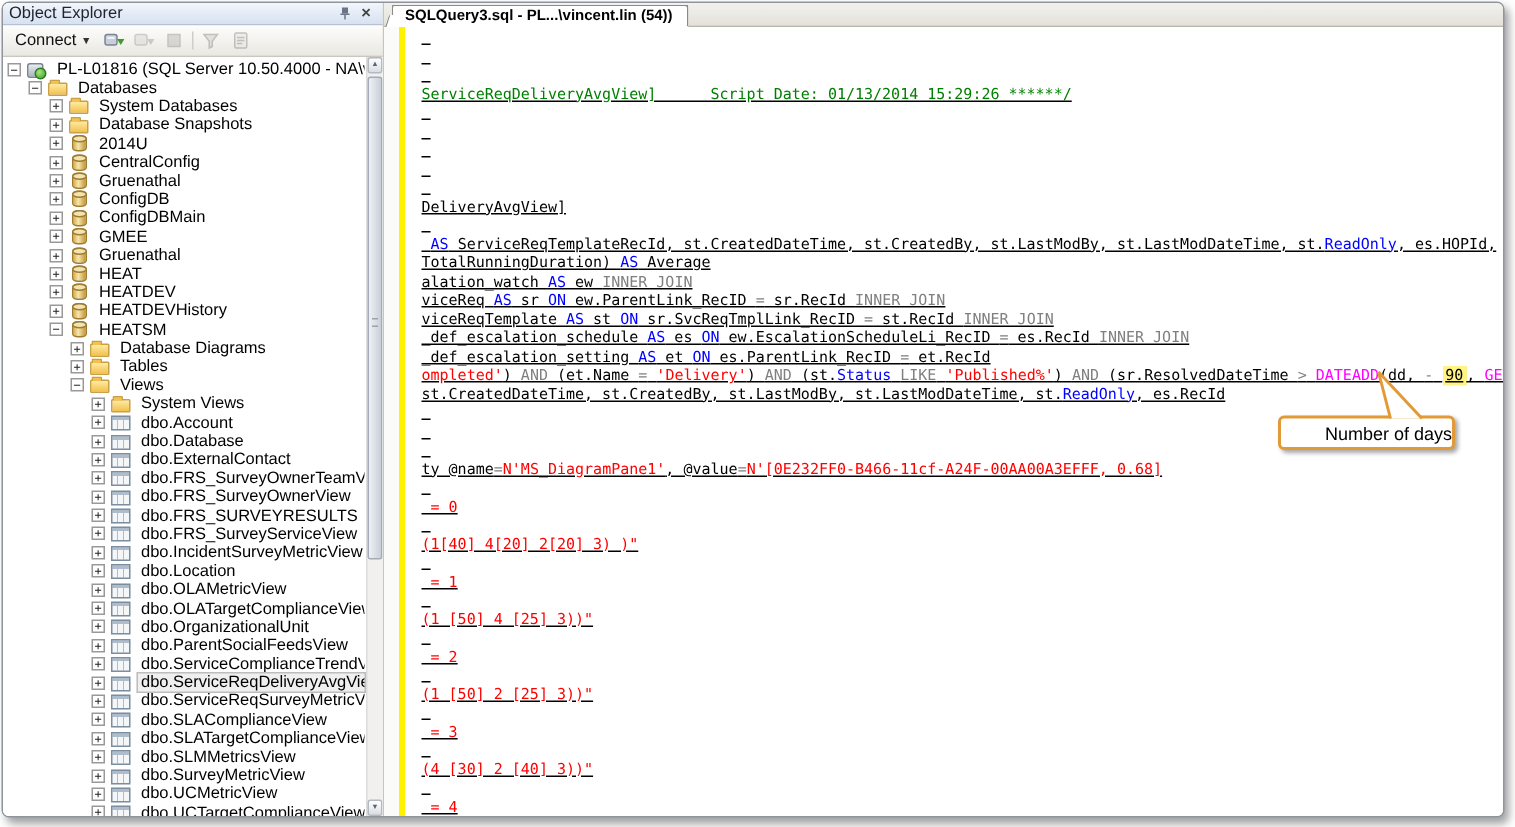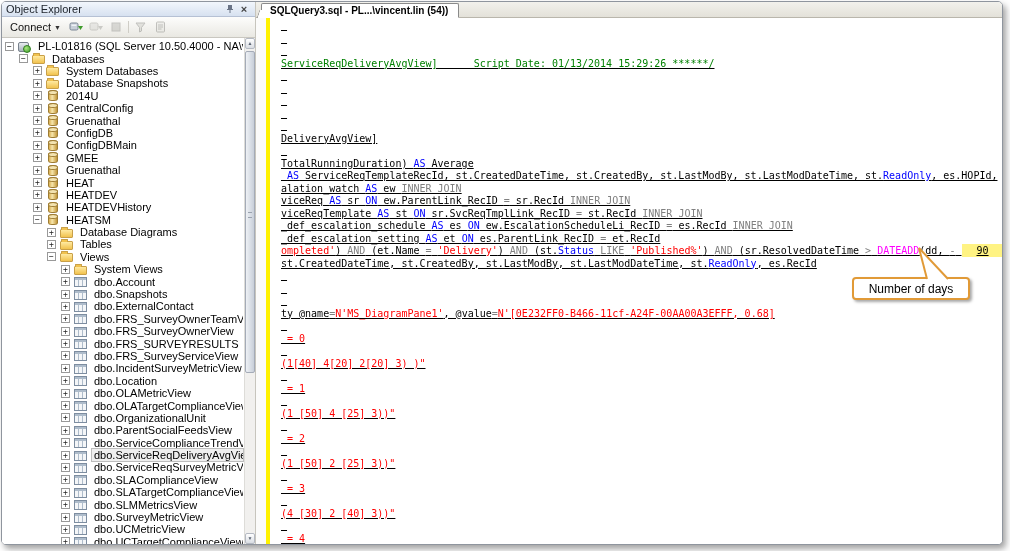--- a/index.html
+++ b/index.html
@@ -86,26 +86,26 @@
                  border-radius:1px 0 0 0; }
 
   .ed-area { position:relative; flex:1; background:#fff; display:flex; overflow:hidden;text-decoration:underline; }
   .ed-margin { width:10px; flex:none; background:#fbfbfa; }
   .change-bar { width:4px; flex:none; }
   .code { flex:1; padding:2px 0 0 11px; overflow:hidden;
           font:10px/12.5px "DejaVu Sans Mono",monospace; }
   .code-line { height:12.5px; white-space:pre; }
   .tok-b { color:#000000; } .tok-k { color:#0000ff; } .tok-g { color:#808080; }
   .tok-r { color:#ff0000; } .tok-m { color:#ff00ff; } .tok-c { color:#008000; }
-  .tok-h { color:#000000; background:#fff383; padding:1px 15px; }
+  .tok-h { color:#000000; background:#fff383; padding:1px 2px; }
 
   .callout { position:absolute; left:596px; top:259px; width:118px; height:23px;
              background:#fff; border:2px solid #e19a37; border-radius:4px;
              box-shadow:2px 2px 3px rgba(0,0,0,.35); display:flex; align-items:center;
-             justify-content:center; font-size:12px; color:#000; z-index:5; }
+             justify-content:flex-end; font-size:12px; color:#000; z-index:5; }
   .callout-ptr { position:absolute; left:640px; top:229px; width:80px; height:34px; z-index:6; }
 </style>
 </head>
 <body>
 
 <div class="window">
 
   <div class="oe-panel">
     <div class="oe-header">
       <span class="title">Object Explorer</span>
@@ -254,21 +254,21 @@
             <span class="lbl">System Views</span>
           </div>
           <div class="tree-row" style="padding-left: 59px;">
             <span class="exp">+</span>
             <span class="ico ico-view"></span>
             <span class="lbl">dbo.Account</span>
           </div>
           <div class="tree-row" style="padding-left: 59px;">
             <span class="exp">+</span>
             <span class="ico ico-view"></span>
-            <span class="lbl">dbo.Snapshots</span>
+            <span class="lbl">dbo.Database</span>
           </div>
           <div class="tree-row" style="padding-left: 59px;">
             <span class="exp">+</span>
             <span class="ico ico-view"></span>
             <span class="lbl">dbo.ExternalContact</span>
           </div>
           <div class="tree-row" style="padding-left: 59px;">
             <span class="exp">+</span>
             <span class="ico ico-view"></span>
             <span class="lbl">dbo.FRS_SurveyOwnerTeamView</span>
@@ -384,22 +384,22 @@
           <div class="code-line">&nbsp;</div>
           <div class="code-line">&nbsp;</div>
           <div class="code-line"><span class="tok-c">ServiceReqDeliveryAvgView]      Script Date: 01/13/2014 15:29:26 ******/</span></div>
           <div class="code-line">&nbsp;</div>
           <div class="code-line">&nbsp;</div>
           <div class="code-line">&nbsp;</div>
           <div class="code-line">&nbsp;</div>
           <div class="code-line">&nbsp;</div>
           <div class="code-line"><span class="tok-b">DeliveryAvgView]</span></div>
           <div class="code-line">&nbsp;</div>
+          <div class="code-line"><span class="tok-b"> </span><span class="tok-k">AS</span><span class="tok-b"> ServiceReqTemplateRecId, st.CreatedDateTime, st.CreatedBy, st.LastModBy, st.LastModDateTime, st.</span><span class="tok-k">ReadOnly</span><span class="tok-b">, es.HOPId,</span></div>
           <div class="code-line"><span class="tok-b">TotalRunningDuration) </span><span class="tok-k">AS</span><span class="tok-b"> Average</span></div>
-          <div class="code-line"><span class="tok-b"> </span><span class="tok-k">AS</span><span class="tok-b"> ServiceReqTemplateRecId, st.CreatedDateTime, st.CreatedBy, st.LastModBy, st.LastModDateTime, st.</span><span class="tok-k">ReadOnly</span><span class="tok-b">, es.HOPId,</span></div>
           <div class="code-line"><span class="tok-b">alation_watch </span><span class="tok-k">AS</span><span class="tok-b"> ew </span><span class="tok-g">INNER JOIN</span></div>
           <div class="code-line"><span class="tok-b">viceReq </span><span class="tok-k">AS</span><span class="tok-b"> sr </span><span class="tok-k">ON</span><span class="tok-b"> ew.ParentLink_RecID </span><span class="tok-g">=</span><span class="tok-b"> sr.RecId </span><span class="tok-g">INNER JOIN</span></div>
           <div class="code-line"><span class="tok-b">viceReqTemplate </span><span class="tok-k">AS</span><span class="tok-b"> st </span><span class="tok-k">ON</span><span class="tok-b"> sr.SvcReqTmplLink_RecID </span><span class="tok-g">=</span><span class="tok-b"> st.RecId </span><span class="tok-g">INNER JOIN</span></div>
           <div class="code-line"><span class="tok-b">_def_escalation_schedule </span><span class="tok-k">AS</span><span class="tok-b"> es </span><span class="tok-k">ON</span><span class="tok-b"> ew.EscalationScheduleLi_RecID </span><span class="tok-g">=</span><span class="tok-b"> es.RecId </span><span class="tok-g">INNER JOIN</span></div>
           <div class="code-line"><span class="tok-b">_def_escalation_setting </span><span class="tok-k">AS</span><span class="tok-b"> et </span><span class="tok-k">ON</span><span class="tok-b"> es.ParentLink_RecID </span><span class="tok-g">=</span><span class="tok-b"> et.RecId</span></div>
           <div class="code-line"><span class="tok-r">ompleted'</span><span class="tok-b">) </span><span class="tok-g">AND</span><span class="tok-b"> (et.Name </span><span class="tok-g">=</span><span class="tok-b"> </span><span class="tok-r">'Delivery'</span><span class="tok-b">) </span><span class="tok-g">AND</span><span class="tok-b"> (st.</span><span class="tok-k">Status</span><span class="tok-b"> </span><span class="tok-g">LIKE</span><span class="tok-b"> </span><span class="tok-r">'Published%'</span><span class="tok-b">) </span><span class="tok-g">AND</span><span class="tok-b"> (sr.ResolvedDateTime </span><span class="tok-g">&gt;</span><span class="tok-b"> </span><span class="tok-m">DATEADD</span><span class="tok-b">(dd, </span><span class="tok-g">-</span><span class="tok-b"> </span><span class="tok-h" style="background: rgb(255, 243, 131);">90</span><span class="tok-b">, </span><span class="tok-m">GETDATE</span></div>
           <div class="code-line"><span class="tok-b">st.CreatedDateTime, st.CreatedBy, st.LastModBy, st.LastModDateTime, st.</span><span class="tok-k">ReadOnly</span><span class="tok-b">, es.RecId</span></div>
           <div class="code-line">&nbsp;</div>
           <div class="code-line">&nbsp;</div>
           <div class="code-line">&nbsp;</div>

